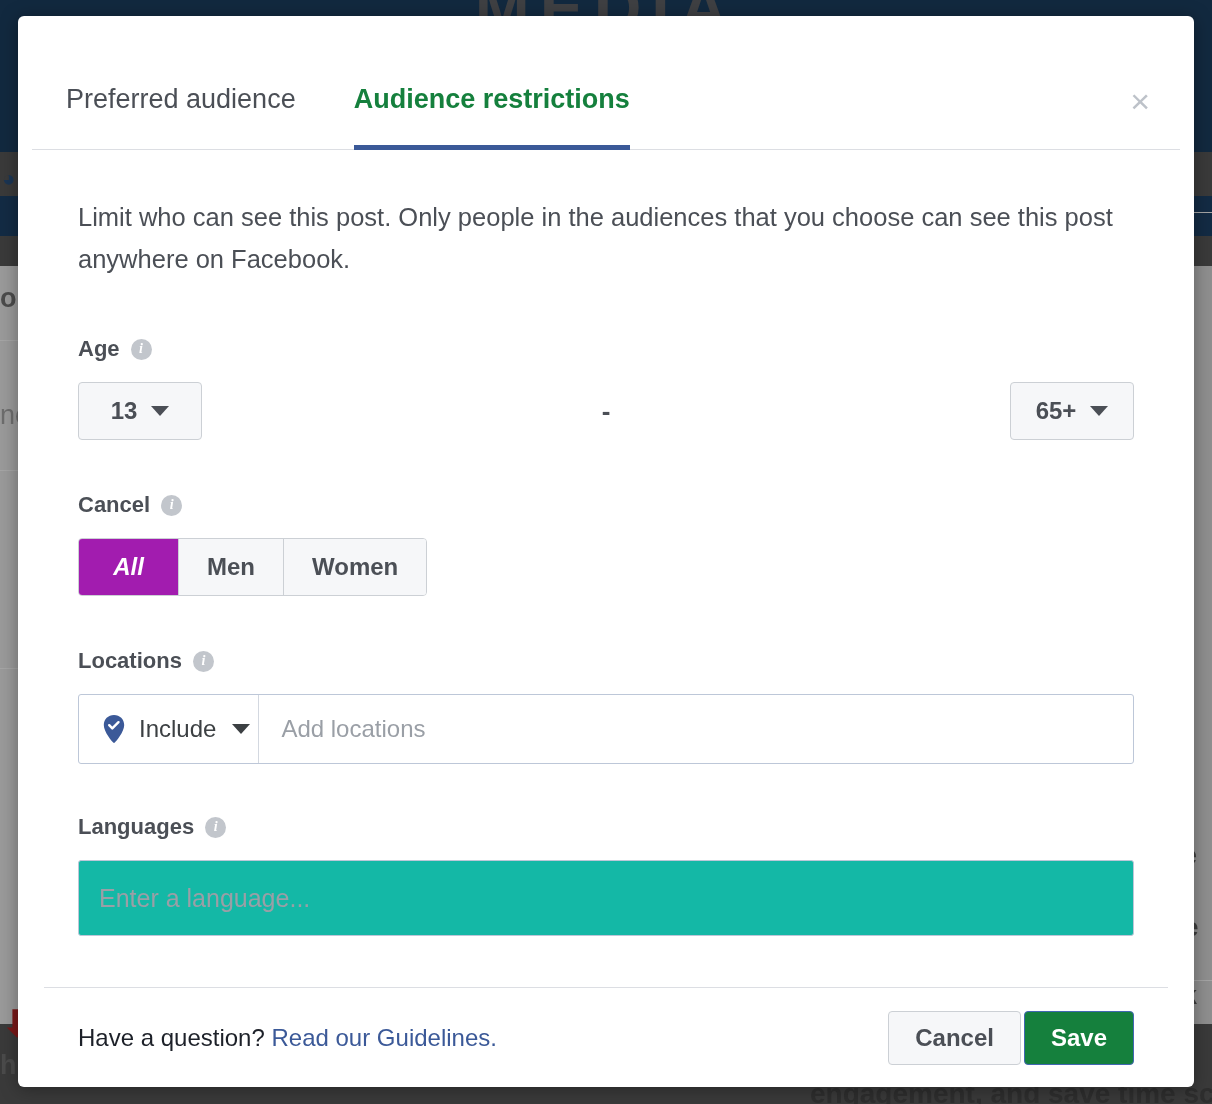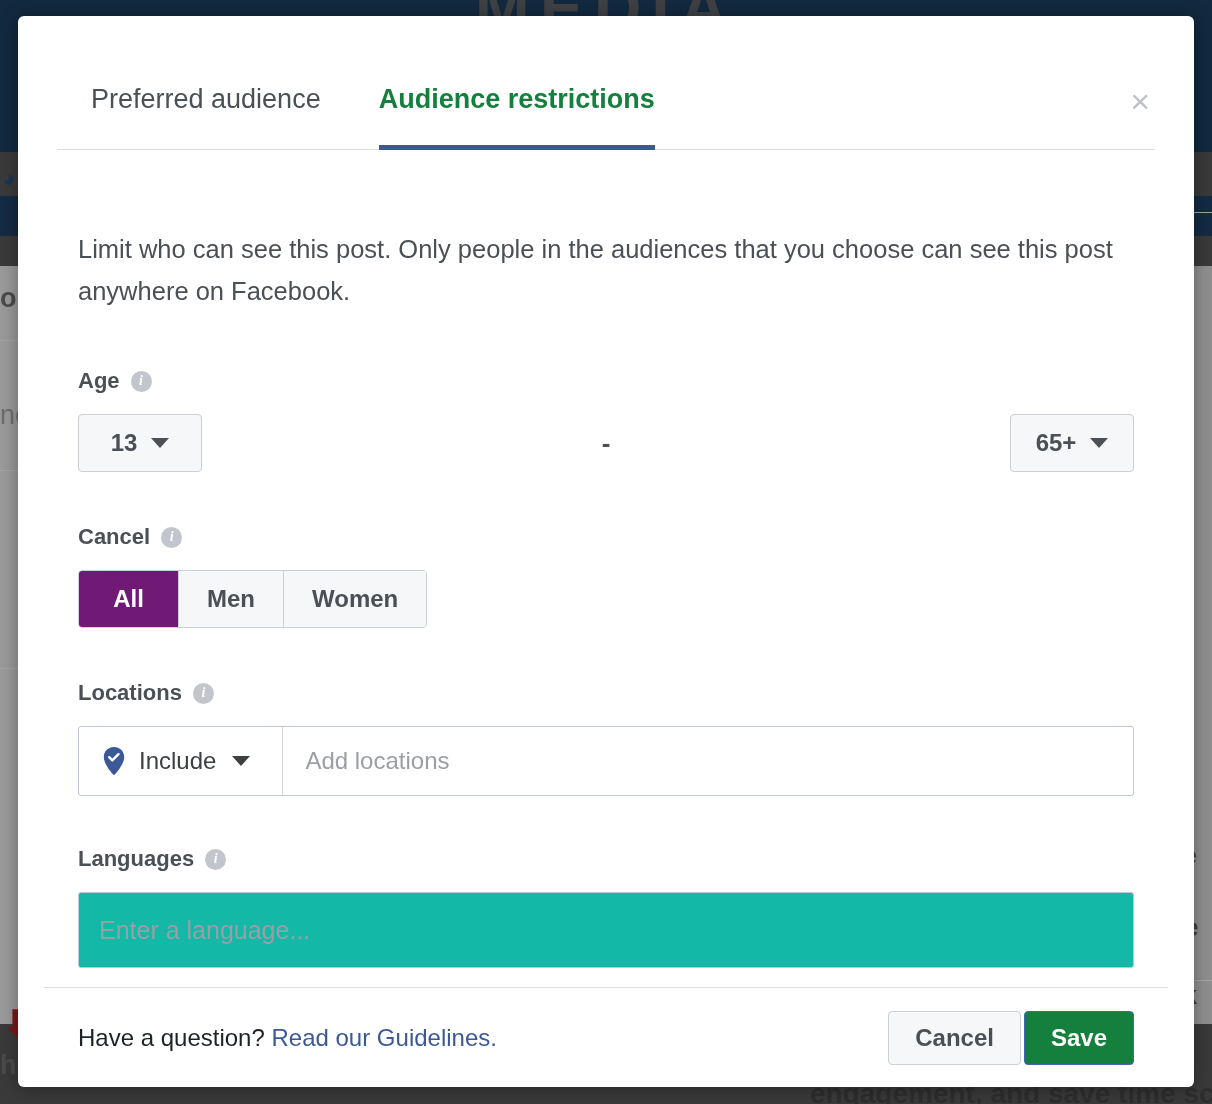--- a/index.html
+++ b/index.html
@@ -122,21 +122,21 @@
     border-radius: 6px;
     box-shadow: 0 2px 18px rgba(0,0,0,0.35);
     display: flex;
     flex-direction: column;
     overflow: hidden;
   }
 
   
   .tabs-wrap {
     position: relative;
-    padding: 0 39px;
+    padding: 0 14px;
     flex: 0 0 auto;
   }
   .tabs {
     display: flex;
     align-items: flex-end;
     height: 134px;
     padding-left: 34px;
     border-bottom: 1px solid #dcdee3;
   }
   .tab {
@@ -177,21 +177,20 @@
     flex: 1 1 auto;
     padding: 46px 60px 0 60px;
     overflow: hidden;
   }
   .intro {
     font-size: 25.5px;
     line-height: 1.65;
     color: #4b4f56;
     max-width: 1040px;
     margin-bottom: 56px;
-    margin-top: 32px;
   }
 
   .field-label {
     display: flex;
     align-items: center;
     font-size: 22px;
     font-weight: bold;
     color: #4b4f56;
     margin-bottom: 20px;
   }
@@ -266,38 +265,39 @@
     background: #f6f7f9;
     font-size: 24px;
     font-weight: bold;
     color: #4b4f56;
     border-right: 1px solid #ccd0d5;
     cursor: pointer;
     min-width: 100px;
   }
   .gender-btn:last-child { border-right: none; }
   .gender-btn.selected {
-    background: #701a75;
+    background: #a21caf;
     color: #ffffff;
+    font-style: italic;
   }
 
   
   .loc-box {
     display: flex;
     align-items: center;
     height: 70px;
     border: 1px solid #bdc7d8;
     border-radius: 3px;
     background: #ffffff;
     margin-bottom: 50px;
   }
   .loc-mode {
     display: flex;
     align-items: center;
-    padding: 0 32px 0 24px;
+    padding: 0 8px 0 24px;
     height: 100%;
     cursor: pointer;
     border-right: 1px solid #d3d8e0;
     justify-content: space-between;
   }
   .pin-icon {
     width: 22px; height: 28px;
     margin-right: 14px;
     flex: 0 0 auto;
   }

